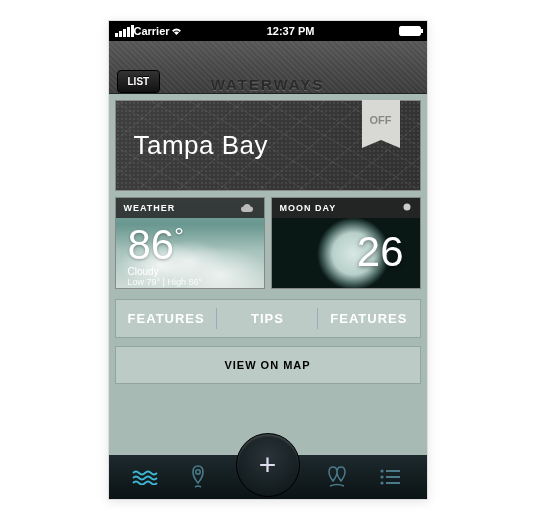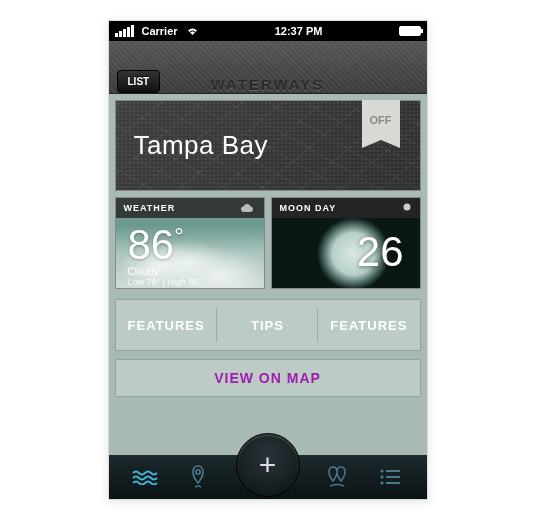--- a/index.html
+++ b/index.html
@@ -1,19 +1,19 @@
 <!DOCTYPE html>
 <html><head>
 <meta charset="utf-8">
 <style>
 *{box-sizing:border-box;margin:0;padding:0}
 body{background:#fff;font-family:-apple-system,Helvetica,Arial,sans-serif;display:flex;justify-content:center;align-items:center;width:535px;height:520px}
 .device{width:320px;height:480px;background:#000;position:relative;overflow:hidden;border:1px solid #ddd;box-shadow:0 2px 10px rgba(0,0,0,.1)}
 .status-bar{height:20px;background:#000;color:#fff;font-size:11px;font-weight:bold;display:flex;align-items:center;padding:0 6px;justify-content:space-between}
-.status-left{display:flex;align-items:center;gap:8px}
+.status-left{display:flex;align-items:center;gap:0}
 .signal{display:flex;gap:1px;align-items:flex-end}
 .signal span{width:3px;background:#fff;display:block}
 .signal span:nth-child(1){height:4px}.signal span:nth-child(2){height:6px}.signal span:nth-child(3){height:8px}.signal span:nth-child(4){height:10px}.signal span:nth-child(5){height:12px}
 .battery{width:22px;height:10px;border:1px solid #fff;border-radius:2px;position:relative}
 .battery::after{content:"";position:absolute;right:-3px;top:2px;width:2px;height:4px;background:#fff}
 .battery-fill{background:#fff;height:100%;width:100%}
 .nav-bar{height:53px;background:#4a4a4a;background-image:repeating-linear-gradient(45deg,rgba(255,255,255,.05) 0 2px,transparent 2px 4px),linear-gradient(#555,#3a3a3a);display:flex;align-items:flex-end;position:relative;border-bottom:1px solid #222}
 .list-btn{margin-left:8px;background:linear-gradient(#333,#111);color:#fff;font-size:10px;font-weight:bold;padding:5px 10px;border-radius:4px;border:1px solid #000;text-shadow:0 -1px #000}
 .nav-title{position:absolute;left:50%;transform:translateX(-50%);color:#2a2a2a;font-weight:900;font-size:15px;letter-spacing:2px;text-shadow:0 1px rgba(255,255,255,.2)}
 .content{background:#a7bab4;padding:6px;height:380px}
@@ -27,24 +27,24 @@
 .weather-card{background:linear-gradient(#7fa89f 0%,#6a9890 30%,#a8c4bd 60%,#d0dcd8 100%)}
 .weather-card::before{content:"";position:absolute;inset:0;background:radial-gradient(ellipse 60px 35px at 30% 75%,rgba(255,255,255,.8),transparent 70%),radial-gradient(ellipse 70px 40px at 70% 85%,rgba(255,255,255,.7),transparent 70%),radial-gradient(ellipse 50px 30px at 50% 70%,rgba(255,255,255,.6),transparent 70%)}
 .moon-card{background:radial-gradient(circle 52px at 55% 62%,#d8e8e4 0%,#b8d0ca 40%,#3a5550 60%,#0a1815 70%),#060e0c}
 .card-header{position:absolute;top:0;left:0;right:0;height:20px;background:rgba(40,40,40,.85);display:flex;align-items:center;justify-content:space-between;padding:0 8px;font-size:9px;font-weight:bold;letter-spacing:1px;z-index:2}
 .card-body{position:absolute;top:20px;left:0;right:0;bottom:0;padding:6px 12px;z-index:1}
 .temp{font-size:42px;font-weight:300;line-height:1;text-shadow:0 1px 3px rgba(0,0,0,.3)}
 .deg{font-size:24px;vertical-align:top}
 .cond{font-size:10px;margin-top:0}
 .range{font-size:9px;opacity:.9}
 .moon-num{font-size:42px;font-weight:400;position:absolute;right:16px;top:30px;text-shadow:0 1px 4px rgba(0,0,0,.5)}
-.seg-row{display:flex;background:#bccbc6;border:1px solid #92a5a0;height:52px;margin-bottom:8px}
+.seg-row{display:flex;background:#bccbc6;border:1px solid #92a5a0;height:39px;margin-bottom:8px}
 .seg{flex:1;display:flex;align-items:center;justify-content:center;color:#fff;font-weight:bold;font-size:13px;letter-spacing:1px;position:relative}
 .seg:not(:last-child)::after{content:"";position:absolute;right:0;top:8px;bottom:8px;width:1px;background:#9ab}
-.map-btn{background:#bccbc6;border:1px solid #92a5a0;height:38px;display:flex;align-items:center;justify-content:center;color:#a21caf;font-weight:bold;font-size:14px;letter-spacing:1px}
+.map-btn{background:#bccbc6;border:1px solid #92a5a0;height:38px;display:flex;align-items:center;justify-content:center;color:#000000;font-weight:bold;font-size:11px;letter-spacing:1px}
 .tab-bar{position:absolute;bottom:0;left:0;right:0;height:44px;background:linear-gradient(#1e2a2e,#0a1214);display:flex;align-items:center;justify-content:space-around;padding:0 10px}
 .tab{width:30px;height:30px;display:flex;align-items:center;justify-content:center;color:#4a7a8a}
 .tab.active{color:#3fb8d8}
 .add-btn{width:64px;height:64px;background:radial-gradient(circle at 50% 35%,#2a3438,#0a1214);border-radius:50%;position:absolute;left:50%;bottom:2px;transform:translateX(-50%);display:flex;align-items:center;justify-content:center;border:1px solid #000;box-shadow:inset 0 2px 2px rgba(255,255,255,.15)}
 .plus{color:#dde;font-size:30px;font-weight:200}
 svg{display:block}
 </style>
 </head>
 <body>
 

